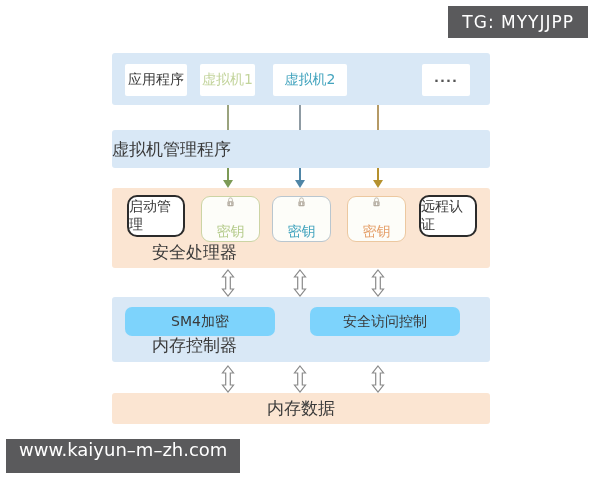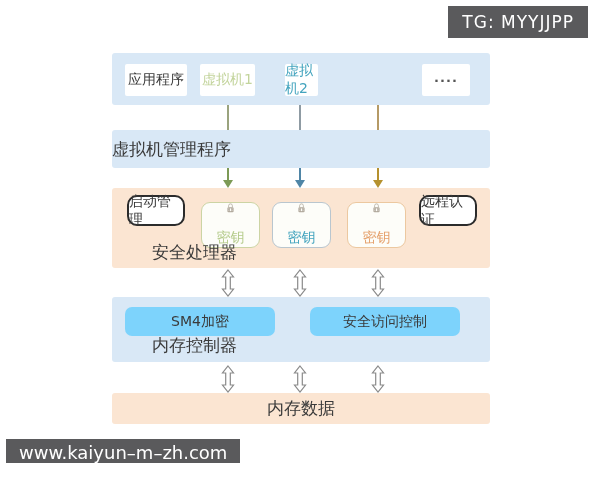--- a/index.html
+++ b/index.html
@@ -8,67 +8,67 @@
     position:relative; width:600px; height:480px;
     background:#ffffff; overflow:hidden; color:#3a3a3a;
   }
   
   .tg-badge {
     position:absolute; top:6px; right:12px; height:32px;
     background:#5a5a5c; color:#ffffff; font-size:17px;
     display:flex; align-items:center; padding:0 14px; letter-spacing:1px;
   }
   .site-badge {
-    position:absolute; top:439px; left:6px; height:24px;
+    position:absolute; top:439px; left:6px; height:34px;
     background:#5a5a5c; color:#ffffff; font-size:18px;
-    display:flex; align-items:flex-end; padding:0 13px;
+    display:flex; align-items:flex-start; padding:0 13px;
   }
   
   .diagram { position:absolute; left:112px; top:53px; width:378px; height:371px; }
   .band { position:absolute; left:0; width:378px; border-radius:3px; }
   .band-blue { background:#d9e8f6; }
   .band-peach { background:#fbe5d2; }
 
   
   .top-row { top:0; height:52px; }
   .wbox {
     position:absolute; top:11px; height:32px; background:#ffffff;
     border-radius:2px; display:flex; align-items:center; justify-content:center;
     font-size:14px;
   }
   .app-box   { left:13px;  width:62px; color:#3a3a3a; }
   .vm1-box   { left:88px;  width:55px; color:#c3d49c; }
-  .vm2-box   { left:161px; width:33px; color:#43a4be;margin-left:12px; }
+  .vm2-box   { left:161px; width:74px; color:#43a4be; }
   .vm3-box   { left:236px; width:55px; color:#e2ae77; }
   .more-box  { left:310px; width:48px; color:#555; font-size:13px; letter-spacing:1px; font-weight:bold; }
 
   
   .conn { position:absolute; top:52px; width:2px; height:25px; }
   .conn-1 { left:115px; background:#9aa37e; }
   .conn-2 { left:187px; background:#8f9ba3; }
   .conn-3 { left:265px; background:#b59a66; }
 
   
   .hv-bar { top:77px; height:38px; display:flex; align-items:center; justify-content:flex-start; font-size:17px; }
 
   
   .down-arrow { position:absolute; top:115px; }
   .da-1 { left:109px; } .da-2 { left:181px; } .da-3 { left:259px; }
 
   
   .secure { top:135px; height:80px; }
   .outline-box {
-    position:absolute; top:7px; height:31px; width:58px; background:#ffffff;
+    position:absolute; top:7px; height:42px; width:58px; background:#ffffff;
     border:2px solid #2b2b2b; border-radius:10px;
     display:flex; align-items:center; justify-content:center; font-size:14px;
   }
   .boot-box { left:15px; }
   .remote-box { left:307px; }
   .key-box {
-    position:absolute; top:14px; height:46px; width:59px; background:#fdfdf9;
+    position:absolute; top:8px; height:46px; width:59px; background:#fdfdf9;
     border:1px solid; border-radius:9px;
     display:flex; flex-direction:column; align-items:center; justify-content:center;
     font-size:14px; gap:16px;
   }
   .key-1 { left:89px;  border-color:#ccd4a4; color:#b6cc8d; }
   .key-2 { left:160px; border-color:#b9c6cf; color:#43a4be; }
   .key-3 { left:235px; border-color:#ecc8a0; color:#e5a06b; }
   .band-label {
     position:absolute; left:0; bottom:4px; width:100%;
     text-align:left; font-size:17px; color:#3a3a3a;margin-left:40px;

